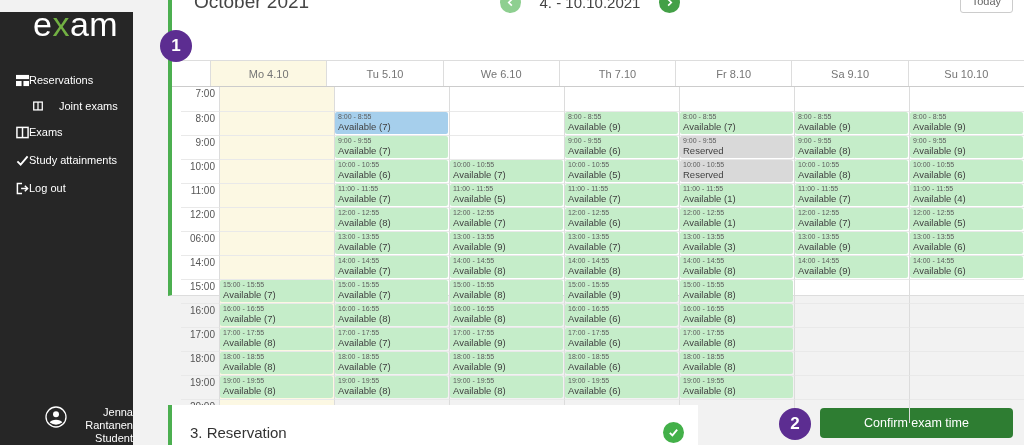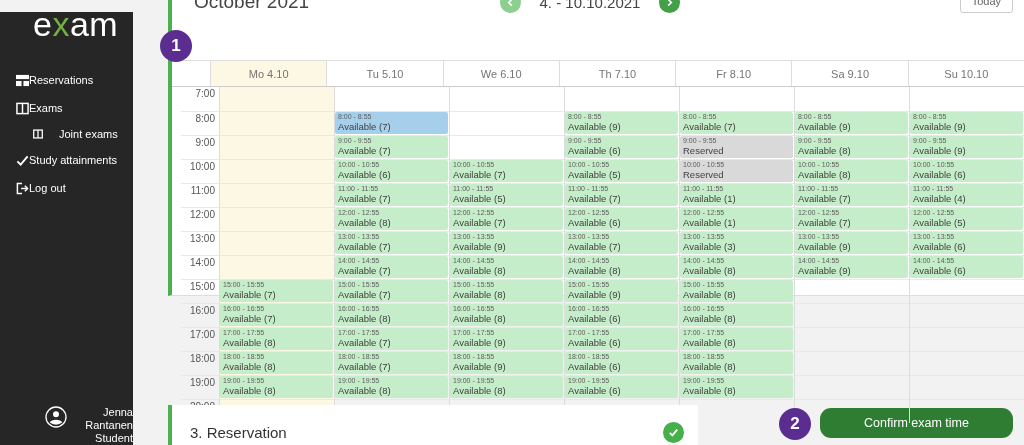--- a/index.html
+++ b/index.html
@@ -45,56 +45,56 @@
   .ev-selected { background:var(--c-selected_bg,#a6cfec); }
   .ev-reserved { background:var(--c-reserved_bg,#d9d9d9); cursor:default; }
 
   
   .foot-card { position:absolute; left:168px; top:405px; width:530px; height:52px; background:#fff; border-left:4px solid var(--c-accent_green,#4caf50); z-index:1; }
   .foot-label { position:absolute; left:18px; top:19px; font-size:15px; color:#333; }
   .foot-check { position:absolute; right:14px; top:17px; width:21px; height:21px; border-radius:50%; background:var(--c-check_green,#43b049); display:flex; align-items:center; justify-content:center; }
   .badge { position:absolute; width:32px; height:32px; border-radius:50%; background:var(--c-badge_purple,#5c2d91); color:#fff; font-size:17px; font-weight:bold; display:flex; align-items:center; justify-content:center; z-index:5; }
   .badge-1 { left:160px; top:30px; }
   .badge-2 { left:779px; top:408px; }
-  .confirm-btn { position:absolute; left:820px; top:408px; width:193px; height:30px; background:var(--c-confirm_green,#2e7d32); color:#fff; border:none; border-radius:11px; font-size:12.5px; font-family:inherit; cursor:pointer; }
+  .confirm-btn { position:absolute; left:820px; top:408px; width:193px; height:30px; background:var(--c-confirm_green,#2e7d32); color:#fff; border:none; border-radius:4px; font-size:12.5px; font-family:inherit; cursor:pointer; }
 </style>
 </head>
 <body>
 
 <div class="sidebar">
   <div class="logo"><span>e</span><span class="logo-x">x</span><span>am</span></div>
 
   <div class="menu">
     <div class="menu-item">
       <span class="mi-icon">
         <svg width="13" height="13" viewBox="0 0 14 14">
             <rect x="0" y="1" width="14" height="4.5" fill="#fff"></rect>
             <rect x="0" y="7.5" width="6" height="5.5" fill="#fff"></rect>
             <rect x="8" y="7.5" width="6" height="5.5" fill="#fff"></rect>
           </svg>
       </span>
       <span>Reservations</span>
     </div>
+    <div class="menu-item sub">
+      <span class="mi-icon">
+        <svg width="10" height="10" viewBox="0 0 14 14">
+            <rect x="1" y="1.5" width="12" height="11" fill="none" stroke="#fff" stroke-width="1.8"></rect>
+            <line x1="7" y1="1.5" x2="7" y2="12.5" stroke="#fff" stroke-width="1.8"></line>
+          </svg>
+      </span>
+      <span>Joint exams</span>
+    </div>
     <div class="menu-item">
       <span class="mi-icon">
         <svg width="13" height="13" viewBox="0 0 14 14">
             <rect x="1" y="1.5" width="12" height="11" fill="none" stroke="#fff" stroke-width="1.6"></rect>
             <line x1="7" y1="1.5" x2="7" y2="12.5" stroke="#fff" stroke-width="1.6"></line>
           </svg>
       </span>
       <span>Exams</span>
-    </div>
-    <div class="menu-item sub">
-      <span class="mi-icon">
-        <svg width="10" height="10" viewBox="0 0 14 14">
-            <rect x="1" y="1.5" width="12" height="11" fill="none" stroke="#fff" stroke-width="1.8"></rect>
-            <line x1="7" y1="1.5" x2="7" y2="12.5" stroke="#fff" stroke-width="1.8"></line>
-          </svg>
-      </span>
-      <span>Joint exams</span>
     </div>
     <div class="menu-item">
       <span class="mi-icon">
         <svg width="13" height="13" viewBox="0 0 14 14">
             <path d="M1.5 8 L5 11.5 L12.5 2.5" fill="none" stroke="#fff" stroke-width="2"></path>
           </svg>
       </span>
       <span>Study attainments</span>
     </div>
     <div class="menu-item">
@@ -334,21 +334,21 @@
           <div class="ev-time">12:00 - 12:55</div>
           <div class="ev-status">Available (7)</div>
         </div>
       </div>
       <div class="s-cell rowline">
         <div class="ev ev-available">
           <div class="ev-time">12:00 - 12:55</div>
           <div class="ev-status">Available (5)</div>
         </div>
       </div>
-      <div class="t-cell rowline">13:00</div>
+      <div class="t-cell rowline">06:00</div>
       <div class="s-cell rowline today-col"></div>
       <div class="s-cell rowline">
         <div class="ev ev-available">
           <div class="ev-time">13:00 - 13:55</div>
           <div class="ev-status">Available (7)</div>
         </div>
       </div>
       <div class="s-cell rowline">
         <div class="ev ev-available">
           <div class="ev-time">13:00 - 13:55</div>

